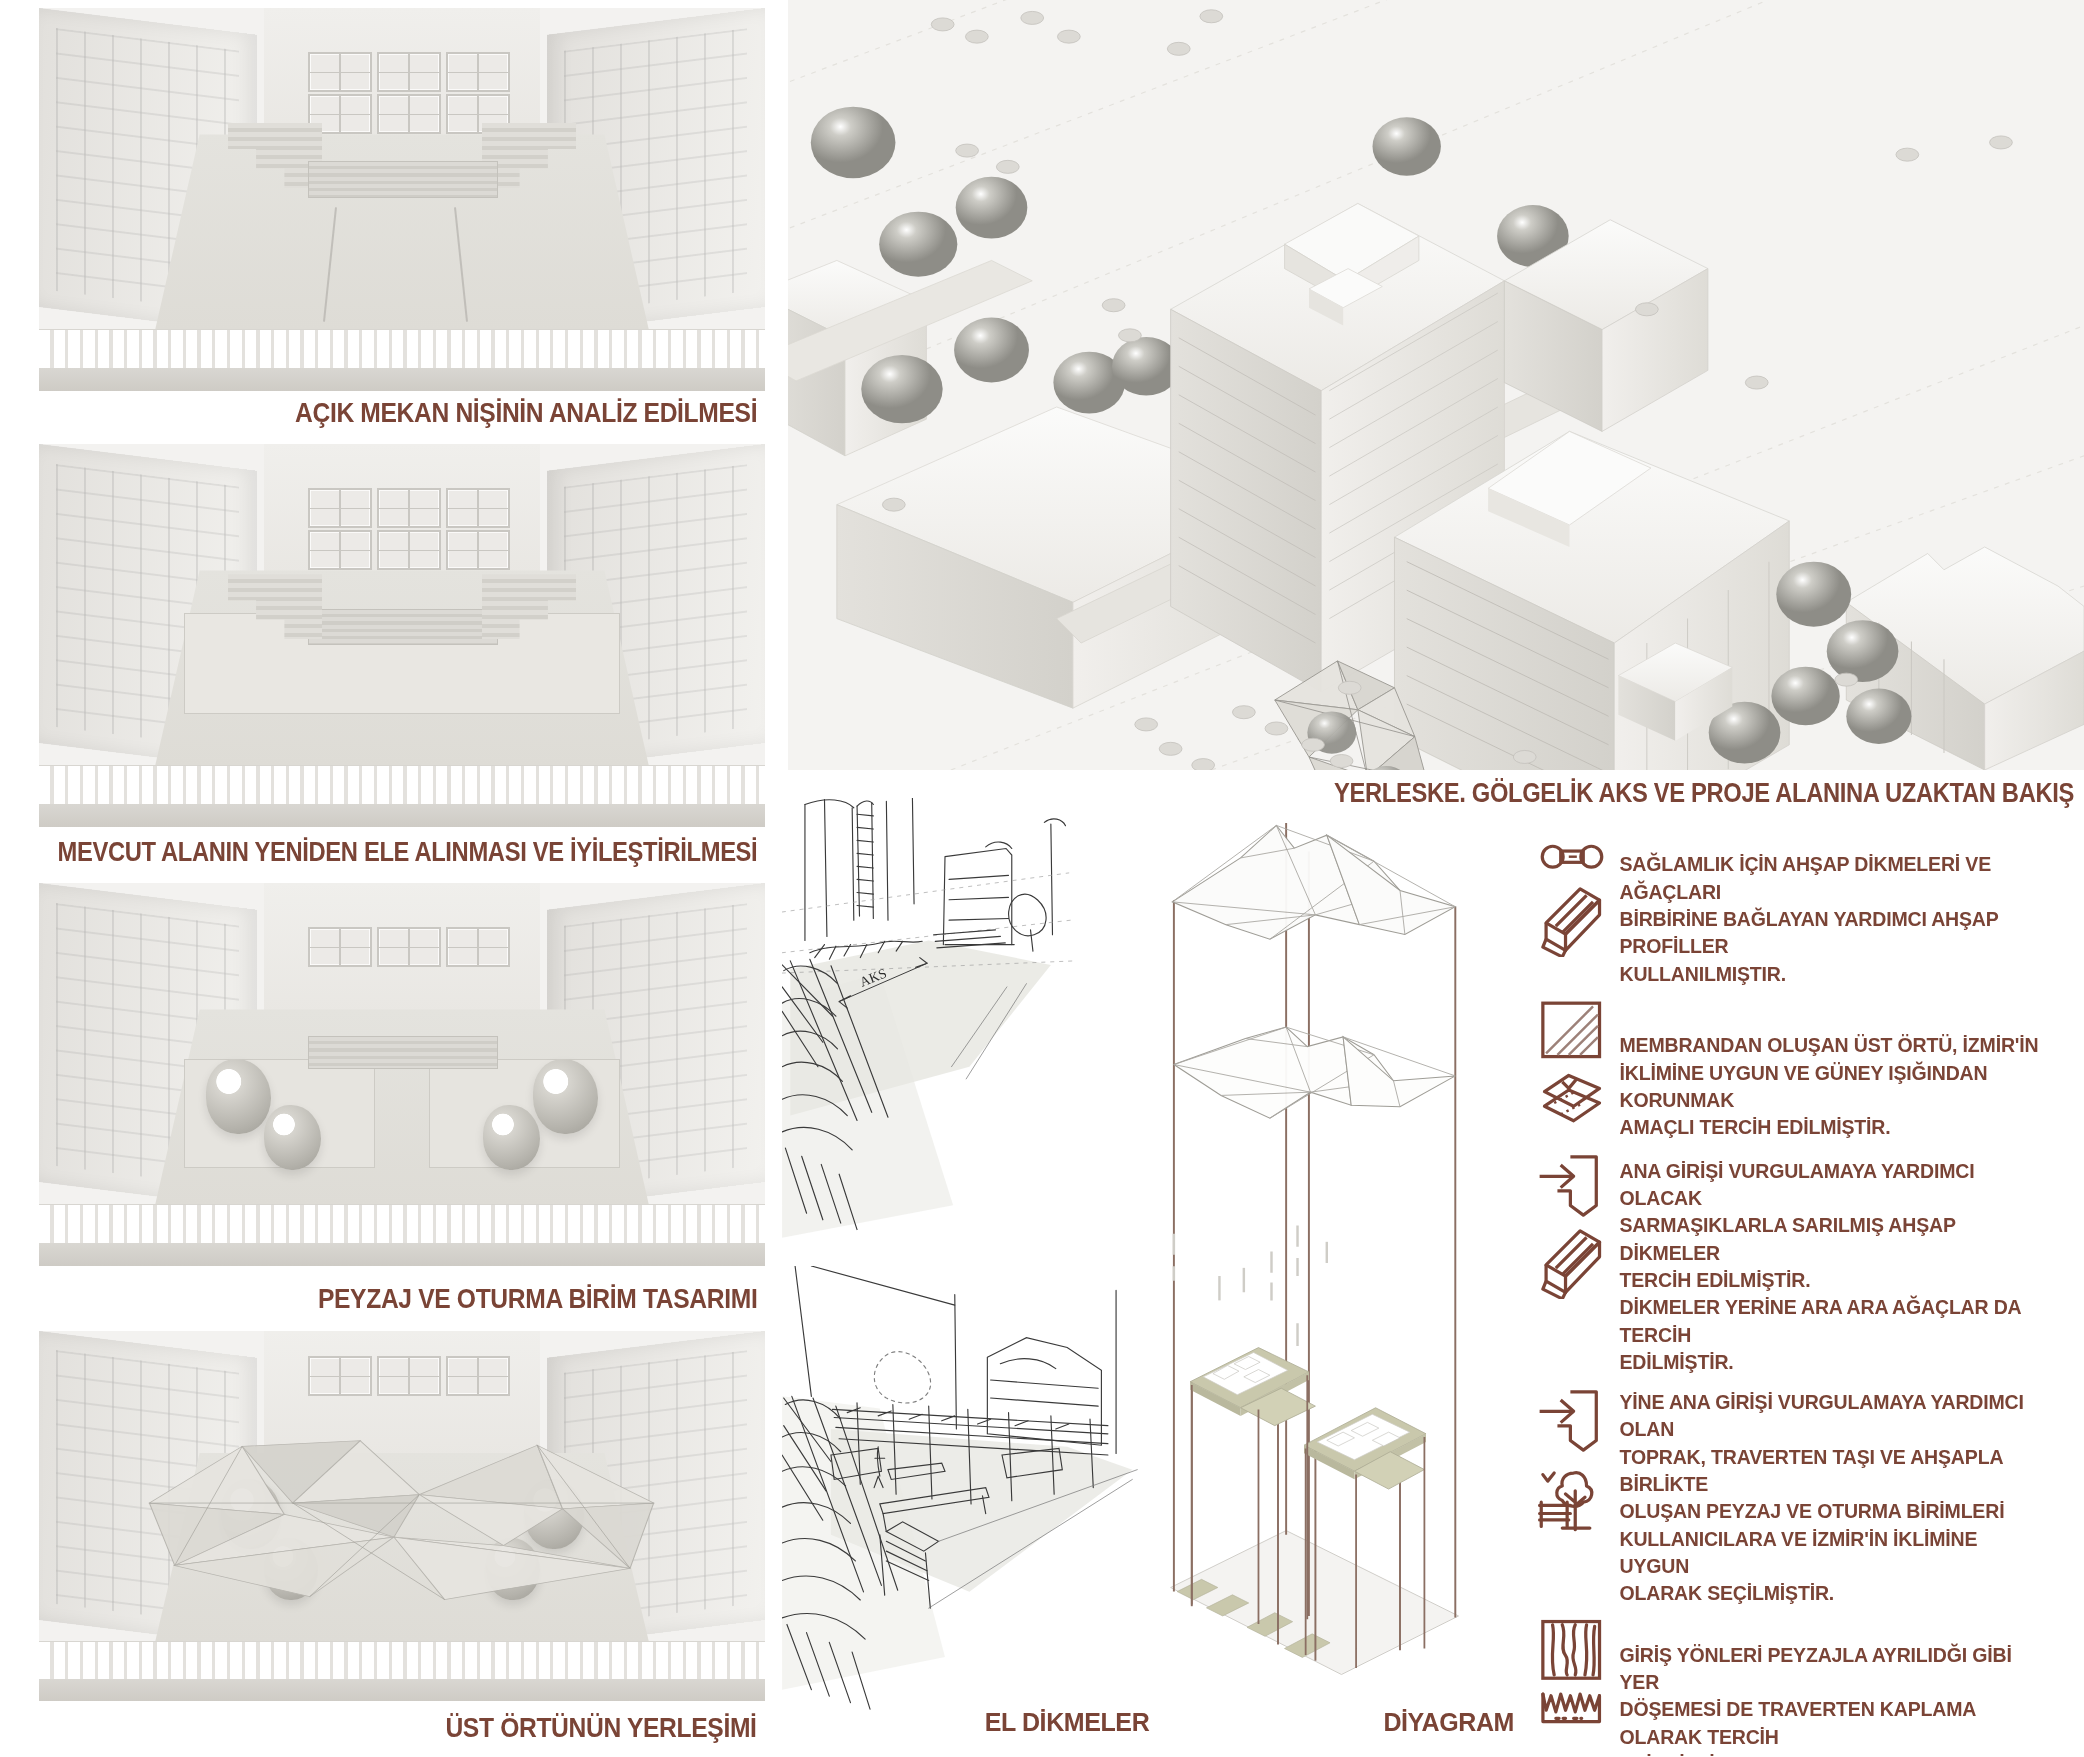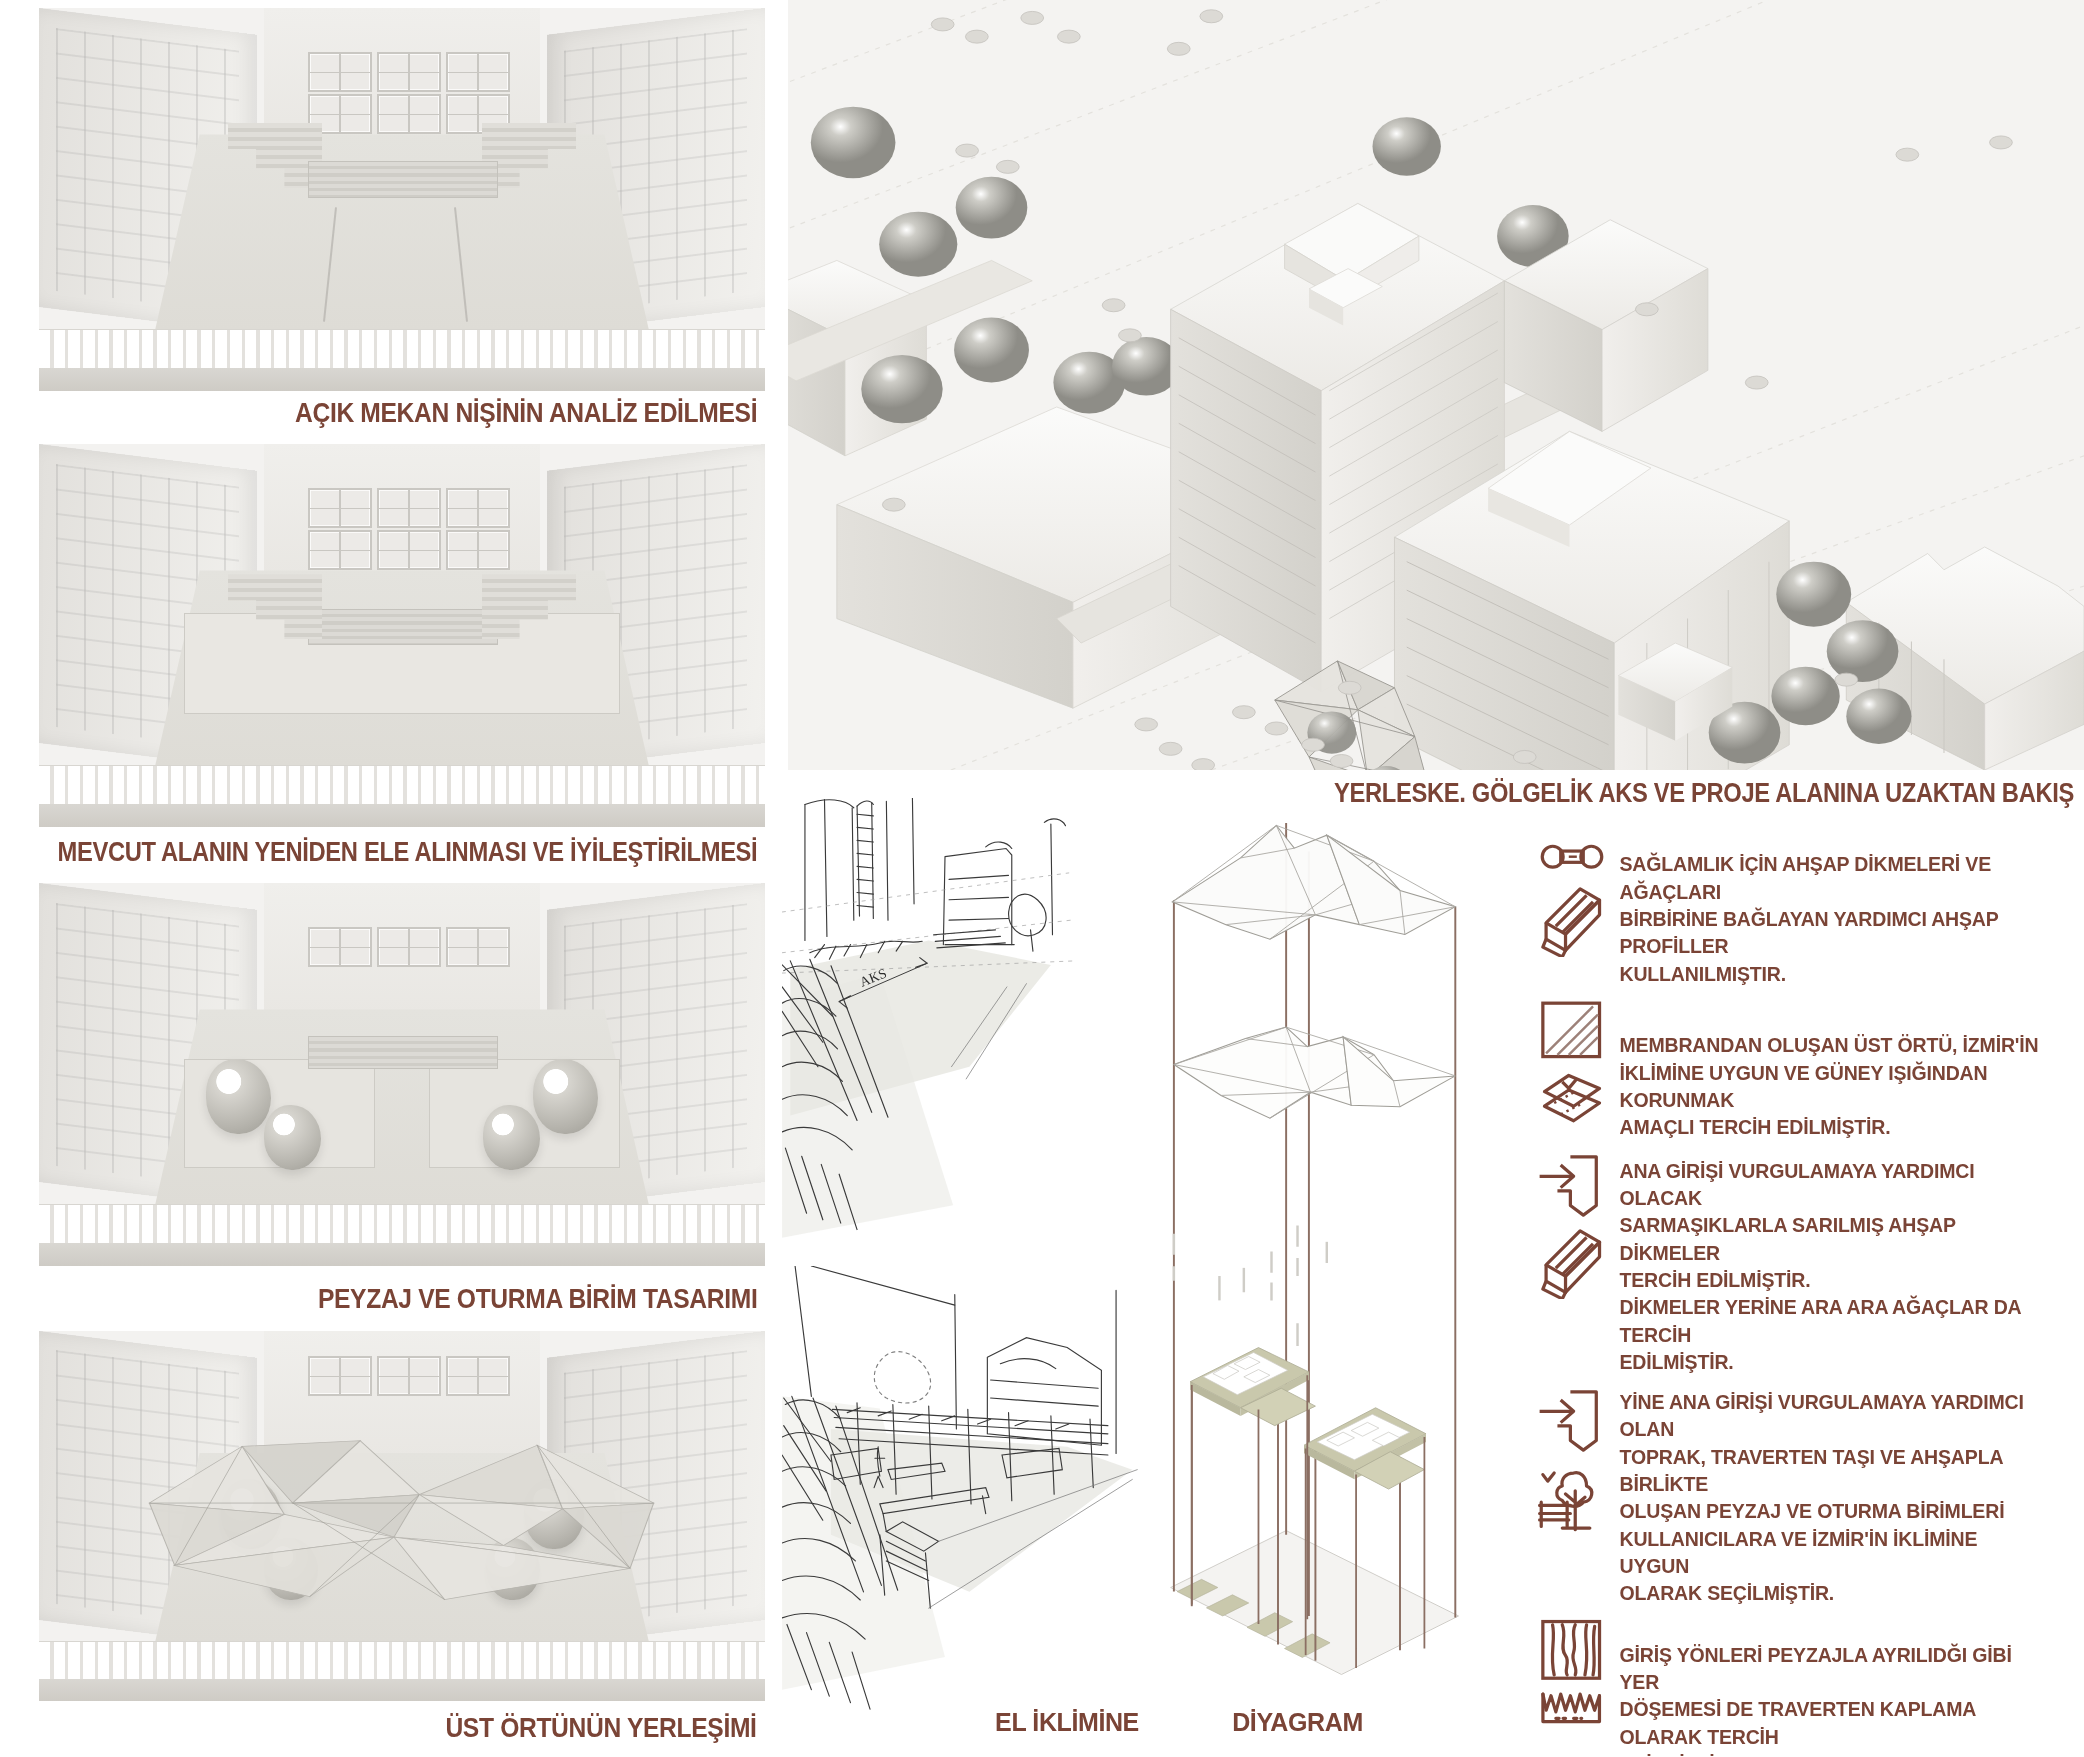--- a/index.html
+++ b/index.html
@@ -70,21 +70,21 @@
   .aerial svg{position:absolute;inset:0;width:100%;height:100%;}
   .aerial-cap{position:absolute;left:788px;top:780px;width:1286px;font-size:27px;}
 
   .sketchA{position:absolute;left:782px;top:798px;width:383px;height:456px;overflow:hidden;background:#fff;}
   .sketchB{position:absolute;left:782px;top:1266px;width:383px;height:444px;overflow:hidden;background:#fff;}
   .sketchA svg,.sketchB svg{width:100%;height:100%;display:block;}
   .sk-cap{position:absolute;left:896px;top:1710px;width:342px;font-size:25px;text-align:center;transform:none;}
 
   .diagram{position:absolute;left:1156px;top:802px;width:366px;height:900px;overflow:hidden;background:#fff;}
   .diagram svg{width:100%;height:100%;display:block;}
-  .dia-cap{position:absolute;left:1143px;top:1710px;width:309px;font-size:25px;text-align:center;transform:none;}
+  .dia-cap{position:absolute;left:1205px;top:1710px;width:309px;font-size:25px;transform:none;}
 
   
   .legend{position:absolute;left:1531px;top:839px;width:544px;}
   .lgrow{display:flex;align-items:flex-start;margin-bottom:11.4px;}
   .lgicons{width:81px;min-width:81px;display:flex;flex-direction:column;align-items:center;}
   .lgicons svg{display:block;}
   .lgtext{
     padding-left:8.1px;padding-top:18px;
     color:#7a4436;font-weight:bold;font-size:21px;line-height:1.30;
     letter-spacing:-0.2px;
@@ -542,21 +542,21 @@
         <path d="M0,386 C32,374 68,382 96,410"></path>
         <path d="M0,432 C34,420 72,428 102,458"></path>
         <path d="M12,160 L100,400 M38,162 L122,392 M66,172 L142,398"></path>
         <path d="M6,440 L36,520 M30,450 L58,528 M58,462 L84,536 M86,474 L108,544"></path>
 
         <path d="M192,338 L436,250" stroke="#7a7a7a" stroke-width=".9"></path>
         <path d="M180,420 L430,262" stroke="#7a7a7a" stroke-width=".9"></path>
       </g>
     </svg>
   </div>
-  <div class="sk-cap caption">EL İKLİMİNE</div>
+  <div class="sk-cap caption">EL DİKMELER</div>
 
   <div class="diagram">
     <svg viewBox="0 0 450 1105">
       <rect width="450" height="1105" fill="#ffffff"></rect>
 
       <g>
         <polygon points="18,965 160,895 372,1000 228,1072" fill="#f4f3f1" stroke="#cfcdc7" stroke-width="1.2"></polygon>
         <g fill="#c9c8ac" stroke="#b3b29a" stroke-width=".8">
           <polygon points="26,970 56,955 76,965 46,980"></polygon>
           <polygon points="62,990 94,974 114,984 82,1000"></polygon>

